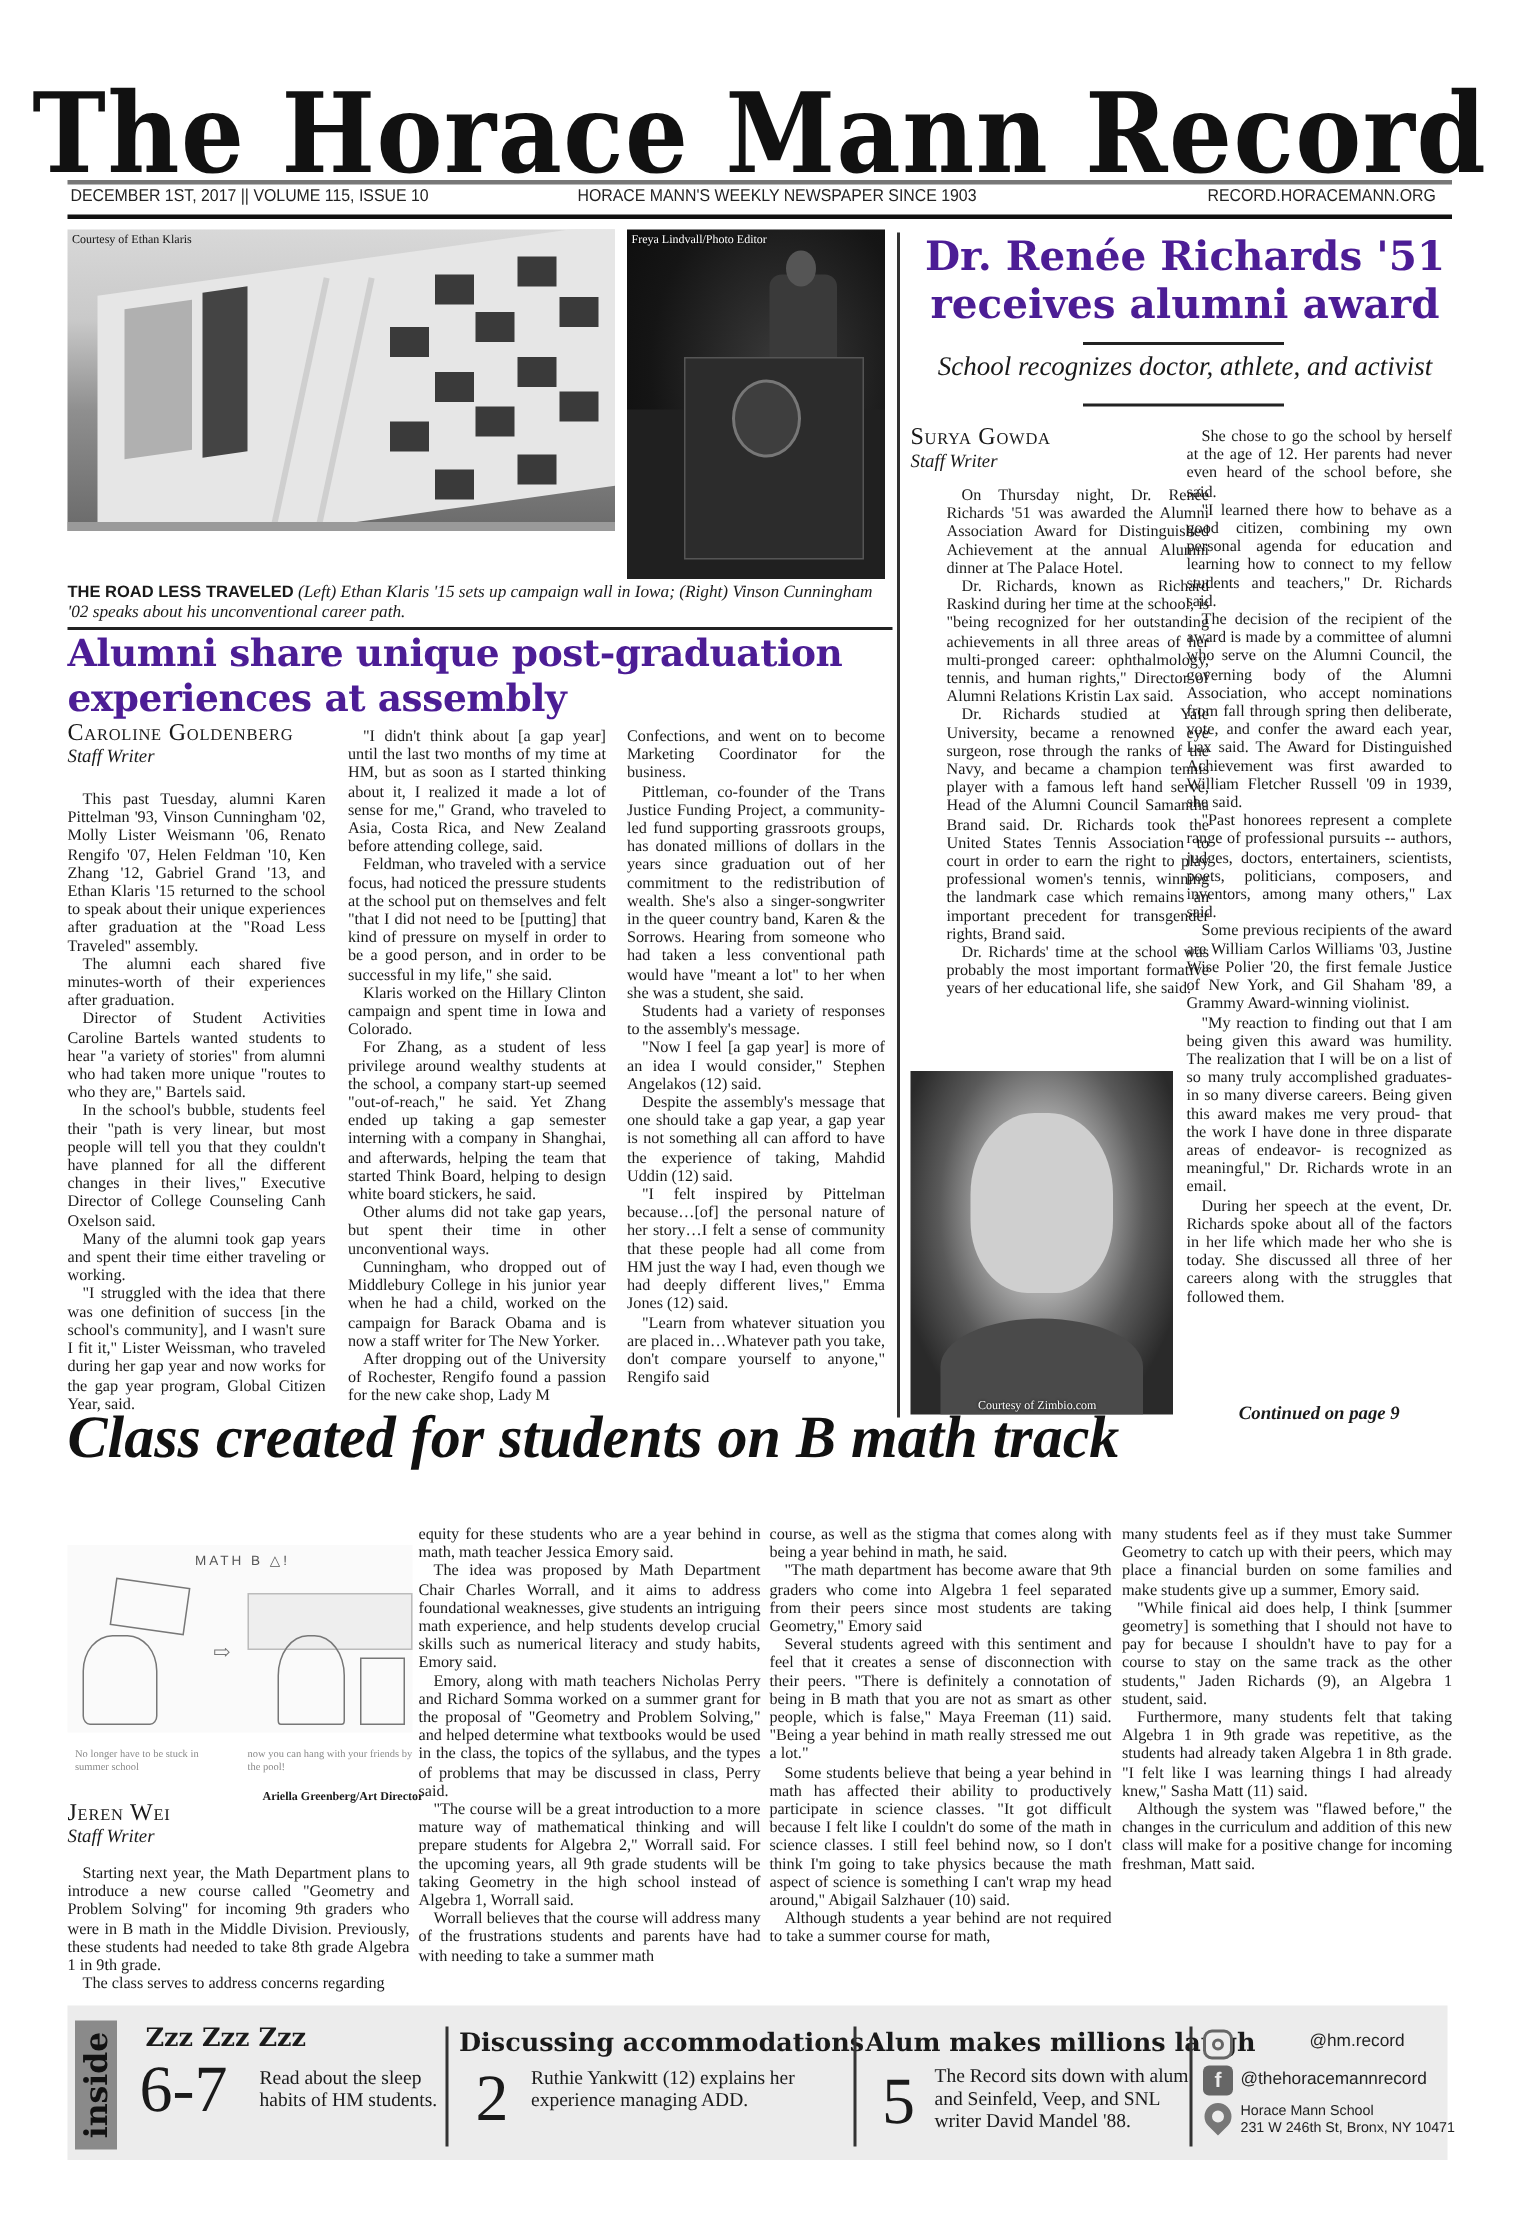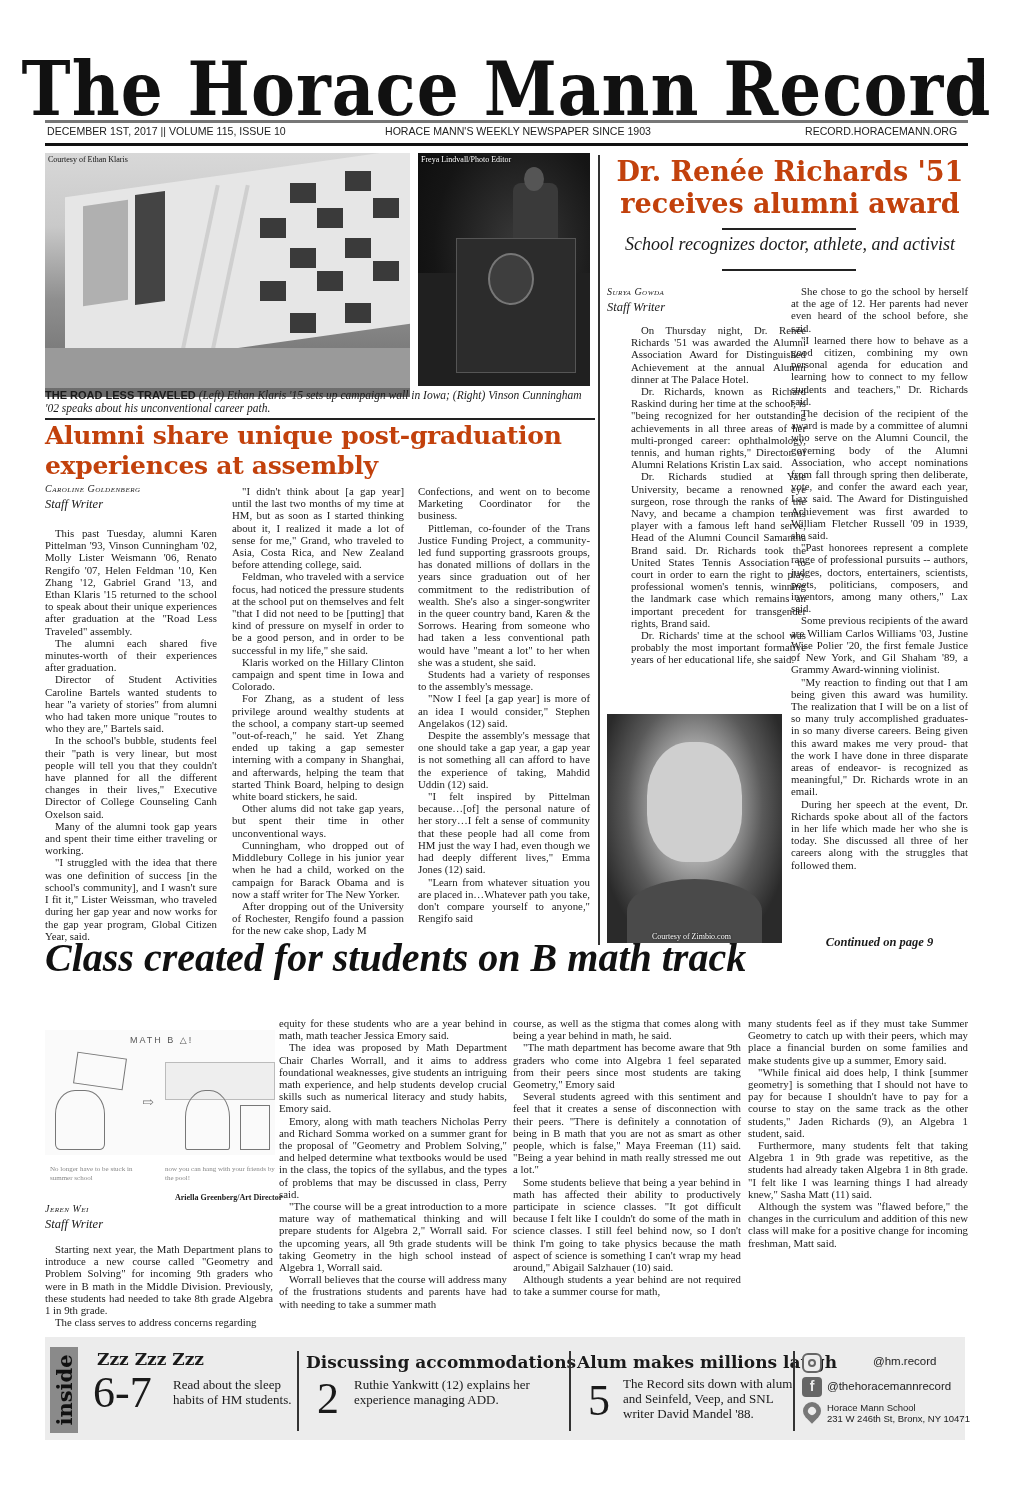--- a/index.html
+++ b/index.html
@@ -14,41 +14,41 @@
     letter-spacing: 1px; color: #111; transform: scaleY(1.12);
   }
   .rule-gray { height: 3px; background: #777; }
   .rule-black { height: 3px; background: #111; }
   #rule-top { left: 45px; top: 120px; width: 923px; }
   #rule-bottom { left: 45px; top: 143px; width: 923px; }
   .dateline { top: 125px; font-family: "Liberation Sans", sans-serif; font-size: 11.5px; color: #222; transform: scaleX(0.92); transform-origin: left top; white-space: nowrap; }
 
   
   .photo { background: #888; overflow: hidden; }
-  #photo-left { left: 45px; top: 153px; width: 365px; height: 244px;
+  #photo-left { left: 45px; top: 153px; width: 365px; height: 201px;
     background: linear-gradient(180deg, #d8d8d8 0%, #c9c9c9 30%, #8f8f8f 60%, #6a6a6a 100%); }
   #photo-right { left: 418px; top: 153px; width: 172px; height: 233px;
     background: radial-gradient(ellipse at 60% 40%, #3a3a3a 0%, #151515 60%, #0b0b0b 100%); }
   .credit { font-size: 8px; color: #fff; position: absolute; left: 3px; top: 2px; text-shadow: 0 0 2px #000; }
   .credit.dark { color: #111; text-shadow: none; }
 
   
   .trailer { position: absolute; background: #f2f2f2; }
   .tile { position: absolute; width: 26px; height: 20px; background: #3a3a3a; }
   .podium { position: absolute; background: #2c2c2c; border: 1px solid #555; }
   .seal { position: absolute; border-radius: 50%; border: 2px solid #777; background: #3e3e3e; }
 
   #caption { left: 45px; top: 389px; width: 550px; font-size: 11.5px; line-height: 13px; }
   #caption b { font-family: "Liberation Sans", sans-serif; font-weight: bold; font-size: 11px; }
   #caption i { font-style: italic; }
   #rule-caption { left: 45px; top: 418px; width: 550px; height: 1.5px; background: #222; }
 
-  .headline { font-family: "DejaVu Serif", serif; font-weight: bold; color: #c2410c; }
+  .headline { font-family: "DejaVu Serif", serif; font-weight: bold; color: #4c1d95; }
   #alumni-headline { left: 45px; top: 421px; width: 560px; font-size: 25px; line-height: 30px; letter-spacing: -0.3px; }
-  .byline { font-size: 10px; font-variant: small-caps; letter-spacing: 0.5px; line-height: 14px; font-style: italic; }
+  .byline { font-size: 16px; font-variant: small-caps; letter-spacing: 0.5px; line-height: 14px; }
   .role { font-style: italic; font-size: 12.5px; line-height: 15px; }
 
   .col { position: absolute; font-size: 10.8px; line-height: 12.2px; text-align: justify; }
   .col p { text-indent: 10px; }
 
   
   #vdiv { left: 598px; top: 155px; width: 1.5px; height: 790px; background: #333; }
 
   #renee-headline { left: 605px; top: 156px; width: 370px; text-align: center; font-size: 27px; line-height: 32px; }
   #renee-rule1 { left: 722px; top: 228px; width: 134px; height: 1.5px; background: #222; }

